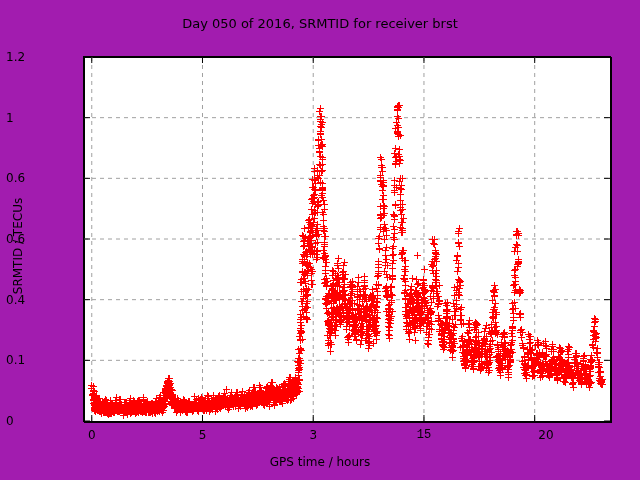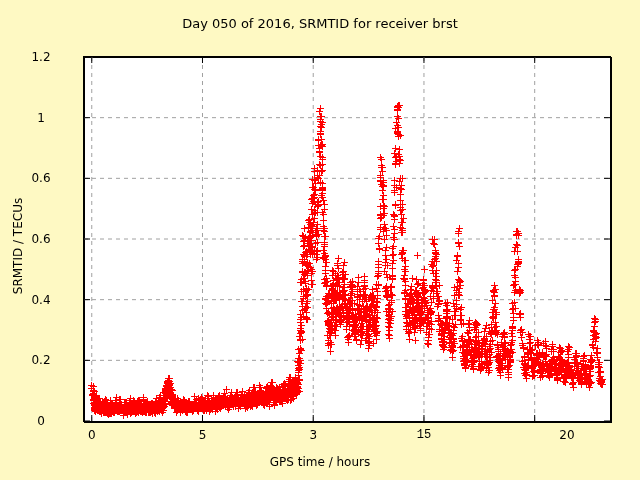--- a/index.html
+++ b/index.html
@@ -4,21 +4,21 @@
 <style>
   html, body {
     margin: 0;
     padding: 0;
     background: #ffffff;
   }
   #page {
     position: relative;
     width: 640px;
     height: 480px;
-    background: #fef9c3;
+    background: #a21caf;
     overflow: hidden;
     font-family: "DejaVu Sans", "Liberation Sans", sans-serif;
   }
   #plot-title {
     position: absolute;
     left: 0;
     top: 16px;
     width: 640px;
     text-align: center;
     font-size: 13px;
@@ -37,21 +37,21 @@
   }
   #canvas-layer {
     position: absolute;
     left: 0;
     top: 0;
     width: 640px;
     height: 480px;
   }
   .ytick-label {
     position: absolute;
-    text-align: center;
+    text-align: left;
     font-size: 12px;
     color: #000000;
     width: 70px;
     left: 6px;
     transform: translateY(-50%);
     white-space: nowrap;
   }
   .xtick-label {
     position: absolute;
     text-align: center;
@@ -132,31 +132,31 @@
         <line x1="423.96210526315787" y1="421" x2="423.96210526315787" y2="415" stroke="#000000" stroke-width="1"></line>
         <line x1="423.96210526315787" y1="57" x2="423.96210526315787" y2="63" stroke="#000000" stroke-width="1"></line>
         <line x1="534.6989473684212" y1="421" x2="534.6989473684212" y2="415" stroke="#000000" stroke-width="1"></line>
         <line x1="534.6989473684212" y1="57" x2="534.6989473684212" y2="63" stroke="#000000" stroke-width="1"></line>
       </g>
       <rect x="83.5" y="56.5" width="527" height="365" fill="none" stroke="#000000" stroke-width="1" shape-rendering="crispEdges"></rect>
     </svg>
 
   <div id="ytick-labels">
       <div class="ytick-label" style="top: 421px;">0</div>
-      <div class="ytick-label" style="top: 360.333px;">0.2</div>
+      <div class="ytick-label" style="top: 360.333px;">0.1</div>
       <div class="ytick-label" style="top: 299.667px;">0.4</div>
       <div class="ytick-label" style="top: 239px;">0.6</div>
       <div class="ytick-label" style="top: 178.333px;">0.6</div>
       <div class="ytick-label" style="top: 117.667px;">1</div>
       <div class="ytick-label" style="top: 57px;">1.2</div>
     </div>
   <div id="xtick-labels">
       <div class="xtick-label" style="left: 91.7516px;">0</div>
       <div class="xtick-label" style="left: 202.488px;">5</div>
       <div class="xtick-label" style="left: 313.225px;">3</div>
       <div class="xtick-label" style="left: 423.962px; font-family: Liberation Mono, monospace;">15</div>
-      <div class="xtick-label" style="left: 567px;">20</div>
+      <div class="xtick-label" style="left: 546px;">20</div>
     </div>
 
   <div id="xlabel">GPS time / hours</div>
   <div id="ylabel">SRMTID / TECUs</div>
 
 </div>
 
 </body></html>

